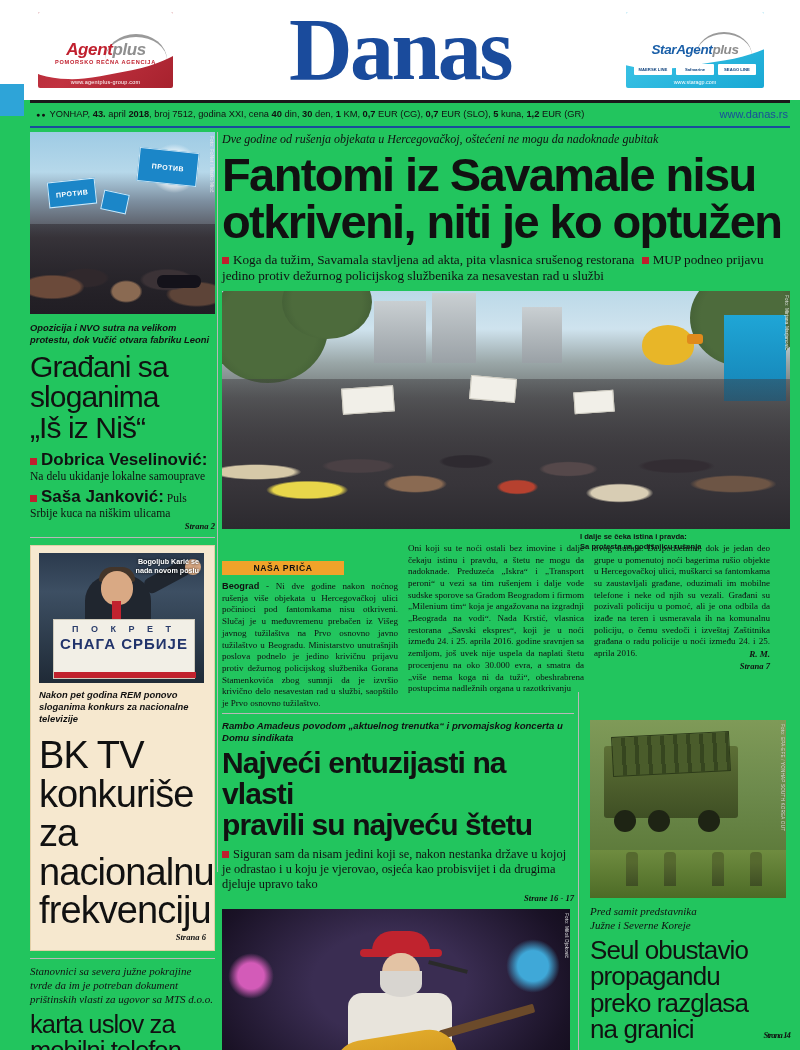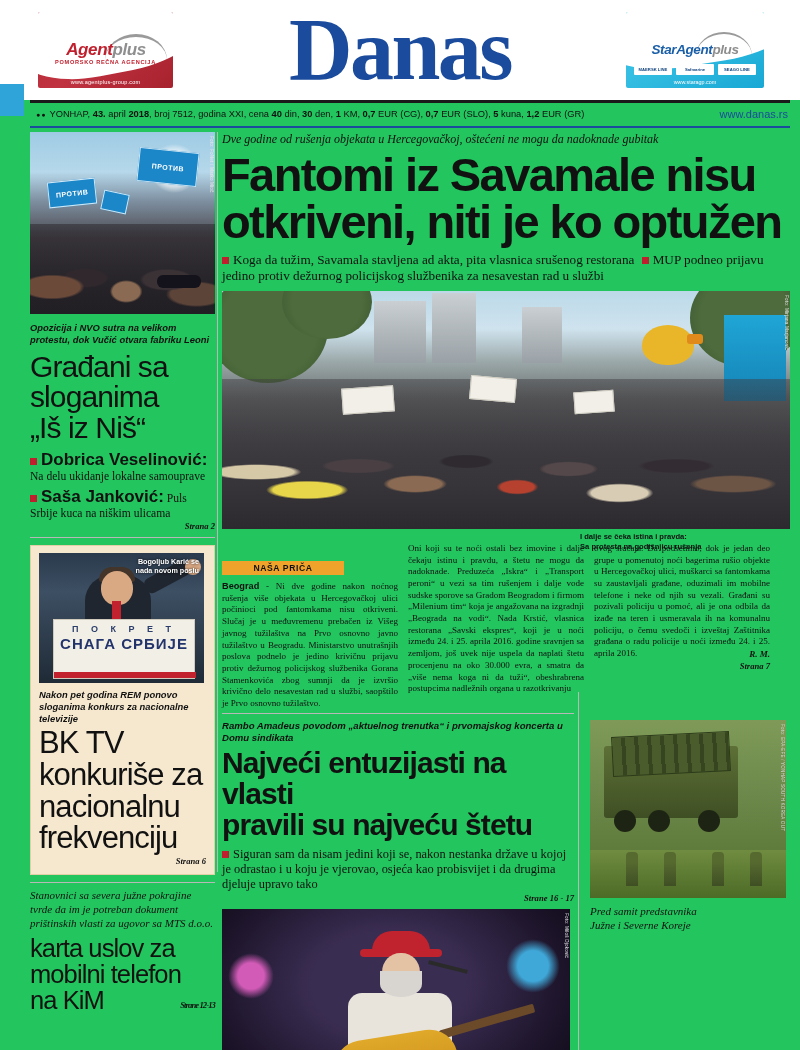--- a/index.html
+++ b/index.html
@@ -476,21 +476,21 @@
             <div class="l1">П О К Р Е Т</div>
             <div class="l2">СНАГА СРБИЈЕ</div>
             <div class="redbar"></div>
           </div>
           <div class="kc-cap">
             <div>Bogoljub Karić se</div>
             <div>nada novom poslu</div>
           </div>
         </div>
         <div class="kicker-s" style="margin-top:6px;">Nakon pet godina REM ponovo sloganima konkurs za nacionalne televizije</div>
-        <div class="hl-left" style="margin-top:3px; font-size:31px;">
+        <div class="hl-left" style="margin-top:12px; font-size:38px;">
           <div>BK TV</div>
           <div>konkuriše za</div>
           <div>nacionalnu</div>
           <div>frekvenciju</div>
         </div>
         <div class="strana" style="margin-top:2px;">Strana 6</div>
       </div>
 
       <div class="hr-thin" style="margin:7px 0 6px 0;"></div>
 
@@ -594,17 +594,26 @@
             <div class="soldier s-a"></div>
             <div class="soldier s-b"></div>
             <div class="soldier s-c"></div>
             <div class="soldier s-d"></div>
             <div class="credit" style="color:#d8d8d8;">Foto: EPA-EFE / YONHAP SOUTH KOREA OUT</div>
           </div>
           <div class="kicker-r" style="margin-top:7px;">
             <div>Pred samit predstavnika</div>
             <div>Južne i Severne Koreje</div>
           </div>
+          <div class="hl-left" style="margin-top:4px; font-size:26px;">
+            <div>Seul obustavio</div>
+            <div>propagandu</div>
+            <div>preko razglasa</div>
+            <div style="position:relative;">
+              <span>na granici</span>
+              <span class="strana" style="position:absolute; right:0; bottom:3px;">Strana 14</span>
+            </div>
+          </div>
         </div>
       </div>
     </div>
   </div>
 </div>
 
 </body></html>

